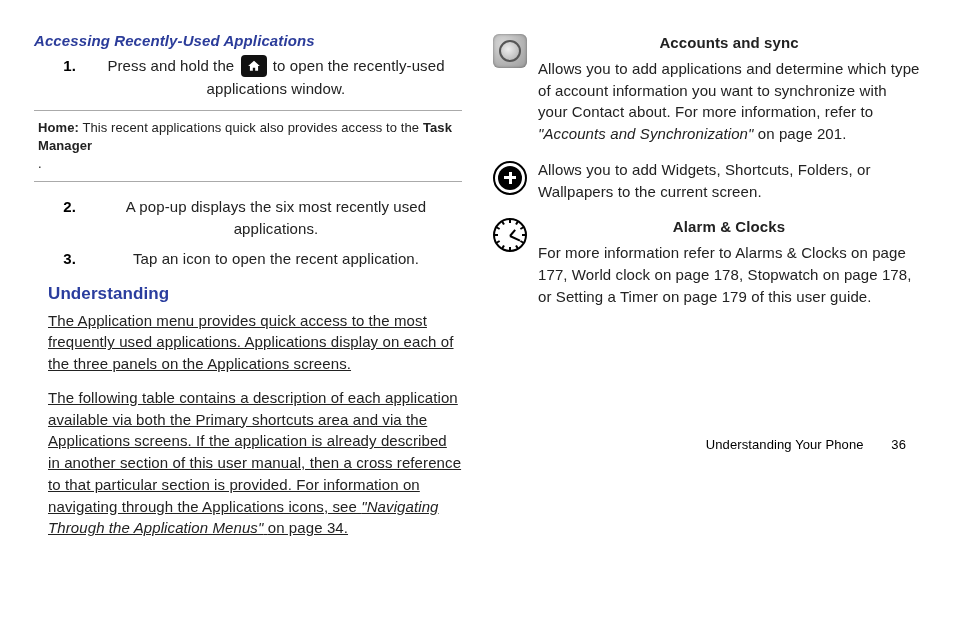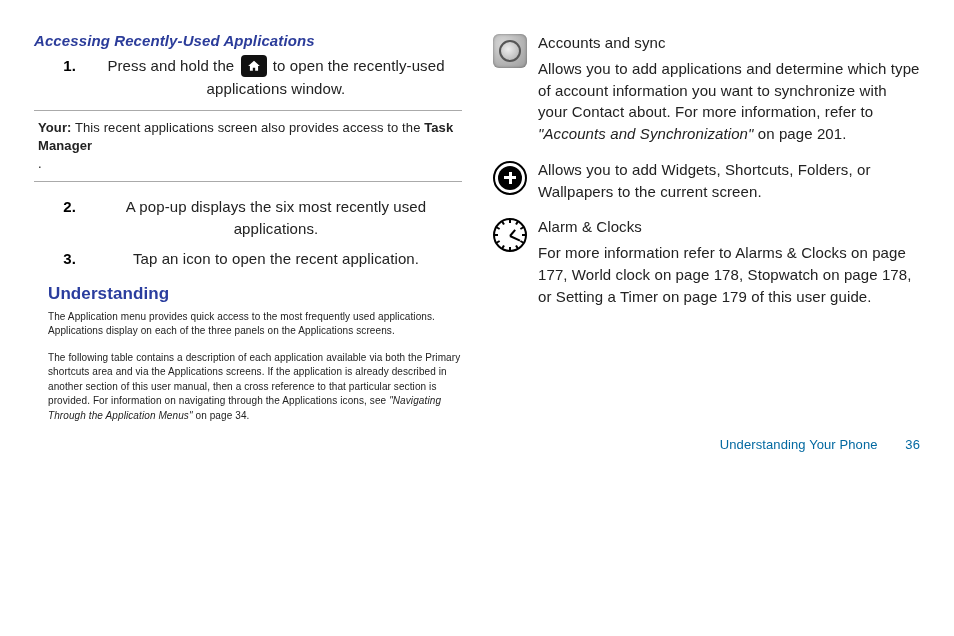--- a/index.html
+++ b/index.html
@@ -96,23 +96,24 @@
     padding: 8px 4px 8px 4px;
     margin: 10px 0 14px 0;
     font-size: 13px;
     line-height: 1.4;
   }
   .notebox .note-label { font-weight: 700; }
   .notebox .note-body { margin-left: 0; }
   .notebox .indent { display:block; padding-left: 34px; }
 
   .para {
-    font-size: 10px;
+    font-size: 15px;
     line-height: 1.45;
     margin: 4px 0 12px 14px;
+    text-decoration: underline;
   }
   .italic { font-style: italic; }
 
   .entry {
     display: flex;
     gap: 10px;
     margin: 0 0 14px 0;
   }
   .entry .icon {
     width: 36px;
@@ -122,22 +123,23 @@
     align-items: flex-start;
     justify-content: center;
     margin-top: 2px;
   }
   .entry .body {
     flex: 1;
     font-size: 15px;
     line-height: 1.45;
   }
   .entry .title {
-    font-weight: 400;
+    font-weight: 700;
     margin-bottom: 4px;
+    text-align: center;
   }
   .entry .p { margin-bottom: 10px; }
   .entry .p:last-child { margin-bottom: 0; }
 
   
   .acct-icon {
     width: 34px; height: 34px;
     border-radius: 6px;
     background: radial-gradient(circle at 30% 30%, #d7d7d7, #9a9a9a);
     box-shadow: inset 0 0 3px rgba(0,0,0,0.4);
@@ -199,23 +201,23 @@
     background:#000;
     left:50%; top:50%;
     transform-origin: left center;
   }
   .clock-icon .hand.h { width:8px; height:2px; transform: rotate(-50deg); }
   .clock-icon .hand.m { width:11px; height:2px; transform: rotate(25deg); }
 
   .footer {
     position: absolute;
     bottom: 22px;
-    right: 34px;
+    right: 48px;
     font-size: 13px;
-    color: #0369a1;
+    color: #000000;
   }
   .footer .pg { margin-left: 24px; }
 </style>
 </head>
 <body>
 
 <div class="page">
   <div class="columns">
 
     <div class="col col-left">
@@ -230,23 +232,23 @@
               <svg viewBox="0 0 24 24">
                   <path fill="#fff" d="M12 3l10 9h-3v8h-5v-5h-4v5H5v-8H2z"></path>
                 </svg>
             </span>
             <span> to open the recently-used applications window.</span>
           </span>
         </li>
       </ol>
 
       <div class="notebox">
-        <span class="note-label">Your:</span>
+        <span class="note-label">Home:</span>
         <span class="note-body">
-          <span>This recent applications screen also provides access to the </span><b><span>Task Manager</span><span class="indent"></span></b><span>.</span>
+          <span>This recent applications quick also provides access to the </span><b><span>Task Manager</span><span class="indent"></span></b><span>.</span>
         </span>
       </div>
 
       <ol class="steps">
         <li>
           <span class="num">2.</span>
           <span class="txt">A pop-up displays the six most recently used applications.</span>
         </li>
         <li>
           <span class="num">3.</span>

